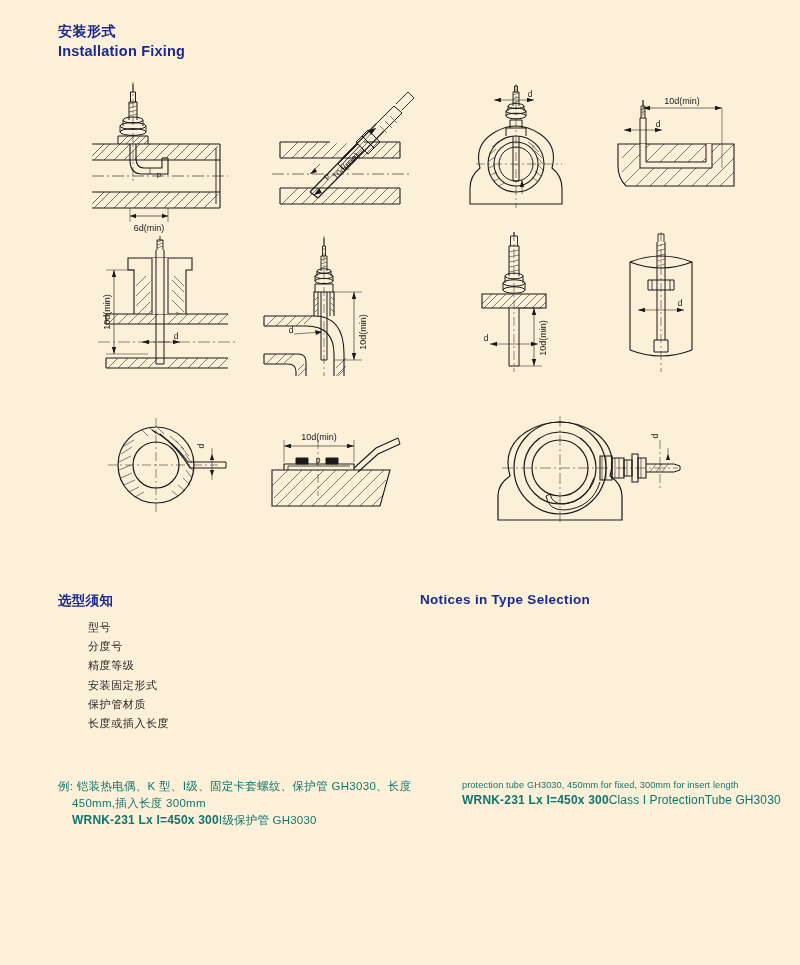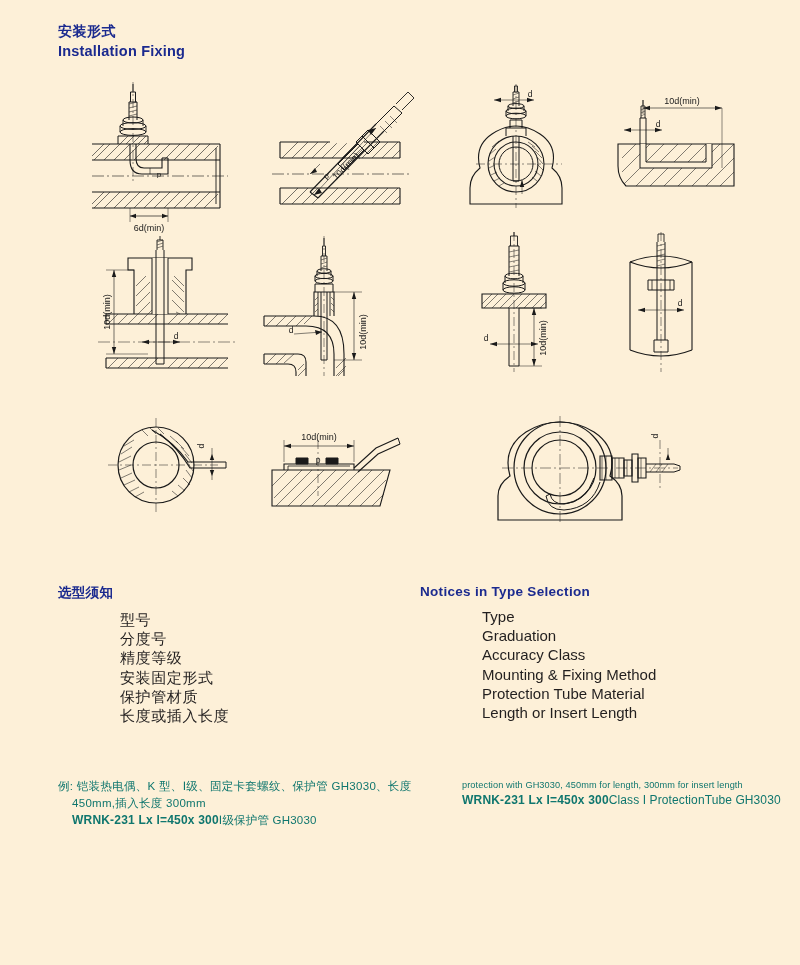--- a/index.html
+++ b/index.html
@@ -54,42 +54,41 @@
 
   
   .notices {
     position: absolute;
     top: 580px;
     left: 0;
     width: 800px;
   }
   .notice-col {
     position: absolute;
-    top: 4px;
+    top: 12px;
   }
   .notice-col.cn { left: 58px; }
   .notice-col.en { left: 420px; }
   .notice-heading {
     color: #1b2a8f;
     font-size: 13.5px;
     font-weight: bold;
     margin: 0 0 8px 0;
     letter-spacing: 0.3px;
   }
   .notice-list {
     list-style: none;
     margin: 0;
     padding: 0 0 0 30px;
   }
   .notice-list li {
     color: #221f1f;
-    font-size: 15px;
+    font-size: 11px;
     line-height: 19.2px;
     white-space: nowrap;
-    margin-left: 32px;
   }
   .notice-col.cn .notice-list li { letter-spacing: 0.6px; }
 
   
   .examples {
     position: absolute;
     top: 778px;
     left: 0;
     width: 800px;
   }
@@ -615,38 +614,30 @@
       <li>分度号</li>
       <li>精度等级</li>
       <li>安装固定形式</li>
       <li>保护管材质</li>
       <li>长度或插入长度</li>
     </ul>
   </div>
 
   <div class="notice-col en">
     <div class="notice-heading">Notices in Type Selection</div>
-    <ul class="notice-list">
-      <li>Type</li>
-      <li>Graduation</li>
-      <li>Accuracy Class</li>
-      <li>Mounting &amp; Fixing Method</li>
-      <li>Protection Tube Material</li>
-      <li>Length or Insert Length</li>
-    </ul>
   </div>
 
 </div>
 
 <div class="examples">
 
   <div class="example-block cn">
     <div class="ex-cn-line">例: 铠装热电偶、K 型、Ⅰ级、固定卡套螺纹、保护管 GH3030、长度</div>
     <div class="ex-cn-line indent">450mm,插入长度 300mm</div>
     <div class="ex-cn-line code"><span>WRNK-231     Lx l=450x 300</span><span class="cn-suffix">Ⅰ级保护管 GH3030</span></div>
   </div>
 
   <div class="example-block en">
-    <div class="ex-en-line indent">protection with GH3030, 450mm for length, 300mm for insert length</div>
+    <div class="ex-en-line indent">protection tube GH3030, 450mm for fixed, 300mm for insert length</div>
     <div class="ex-en-line code"><span class="big">WRNK-231     Lx I=450x 300</span><span class="small">Class I   ProtectionTube GH3030</span></div>
   </div>
 
 </div>
 
 </body></html>

